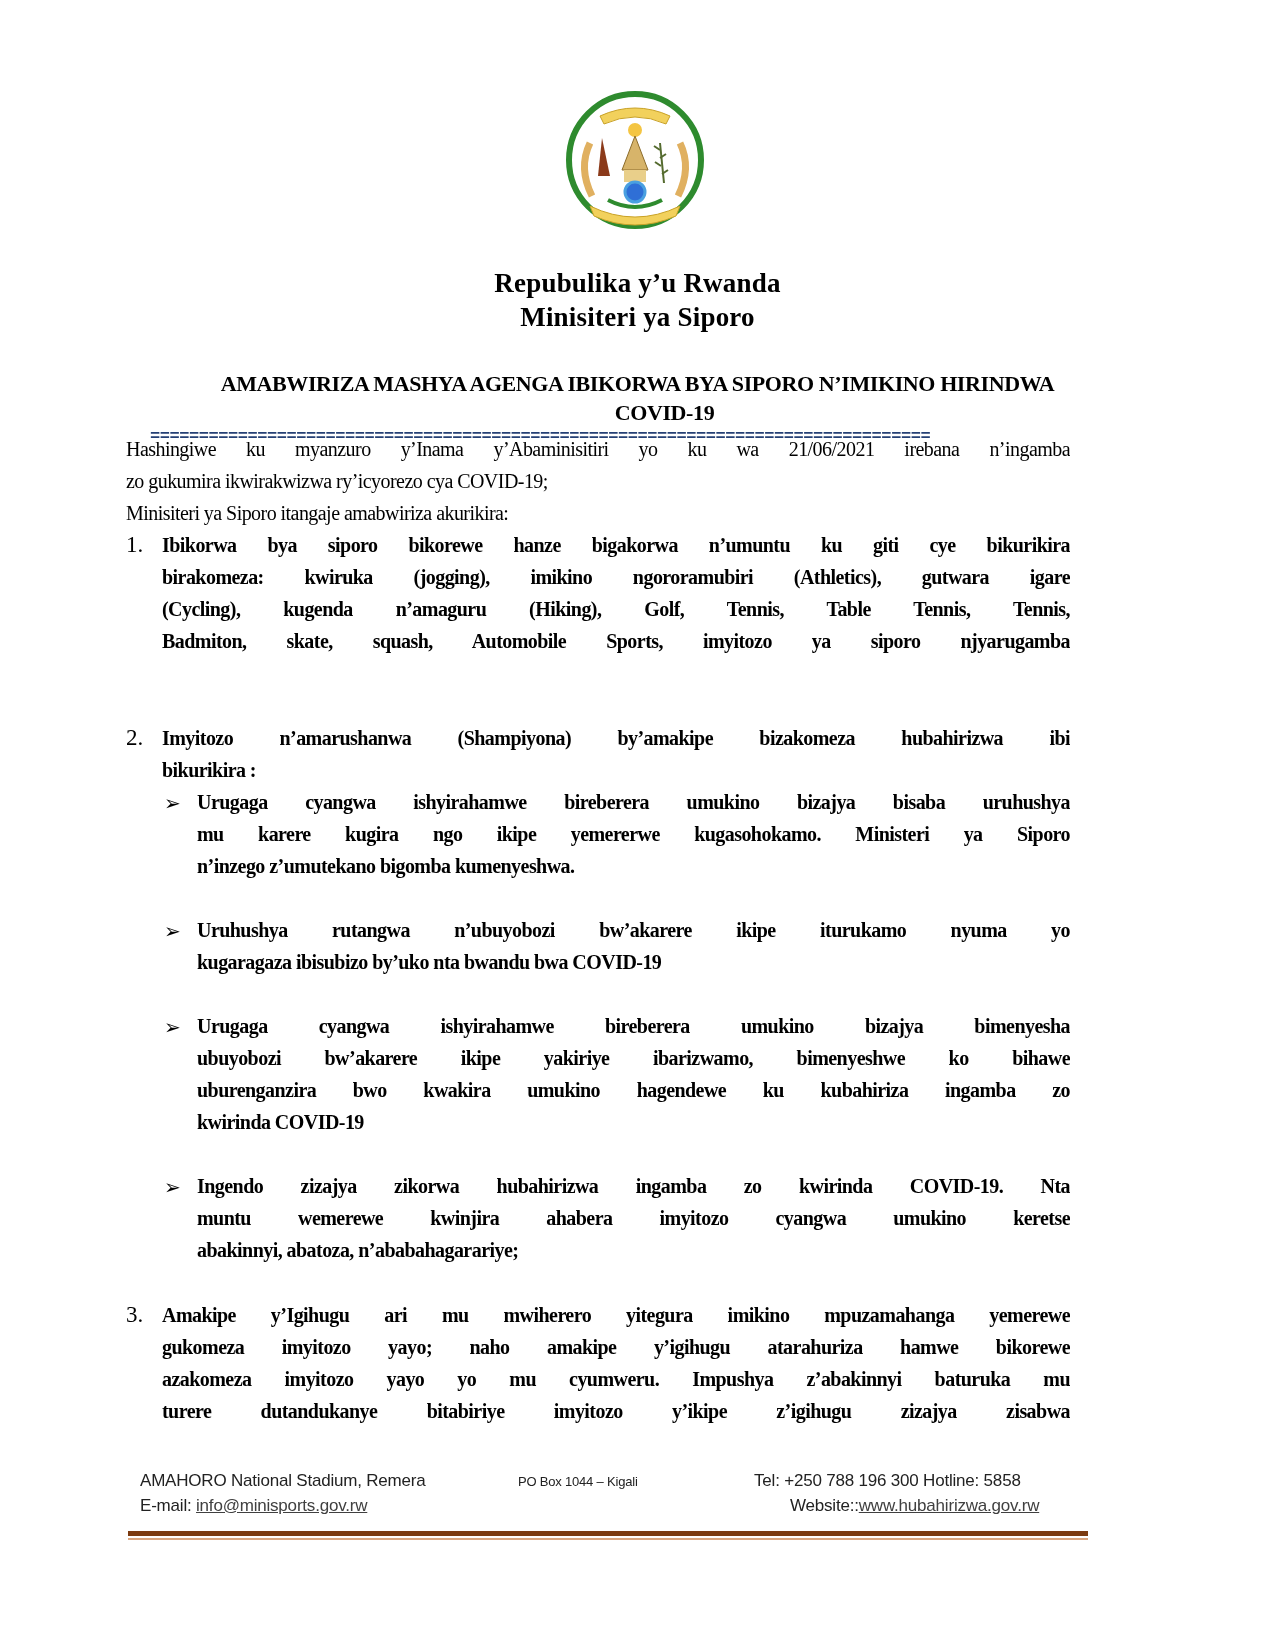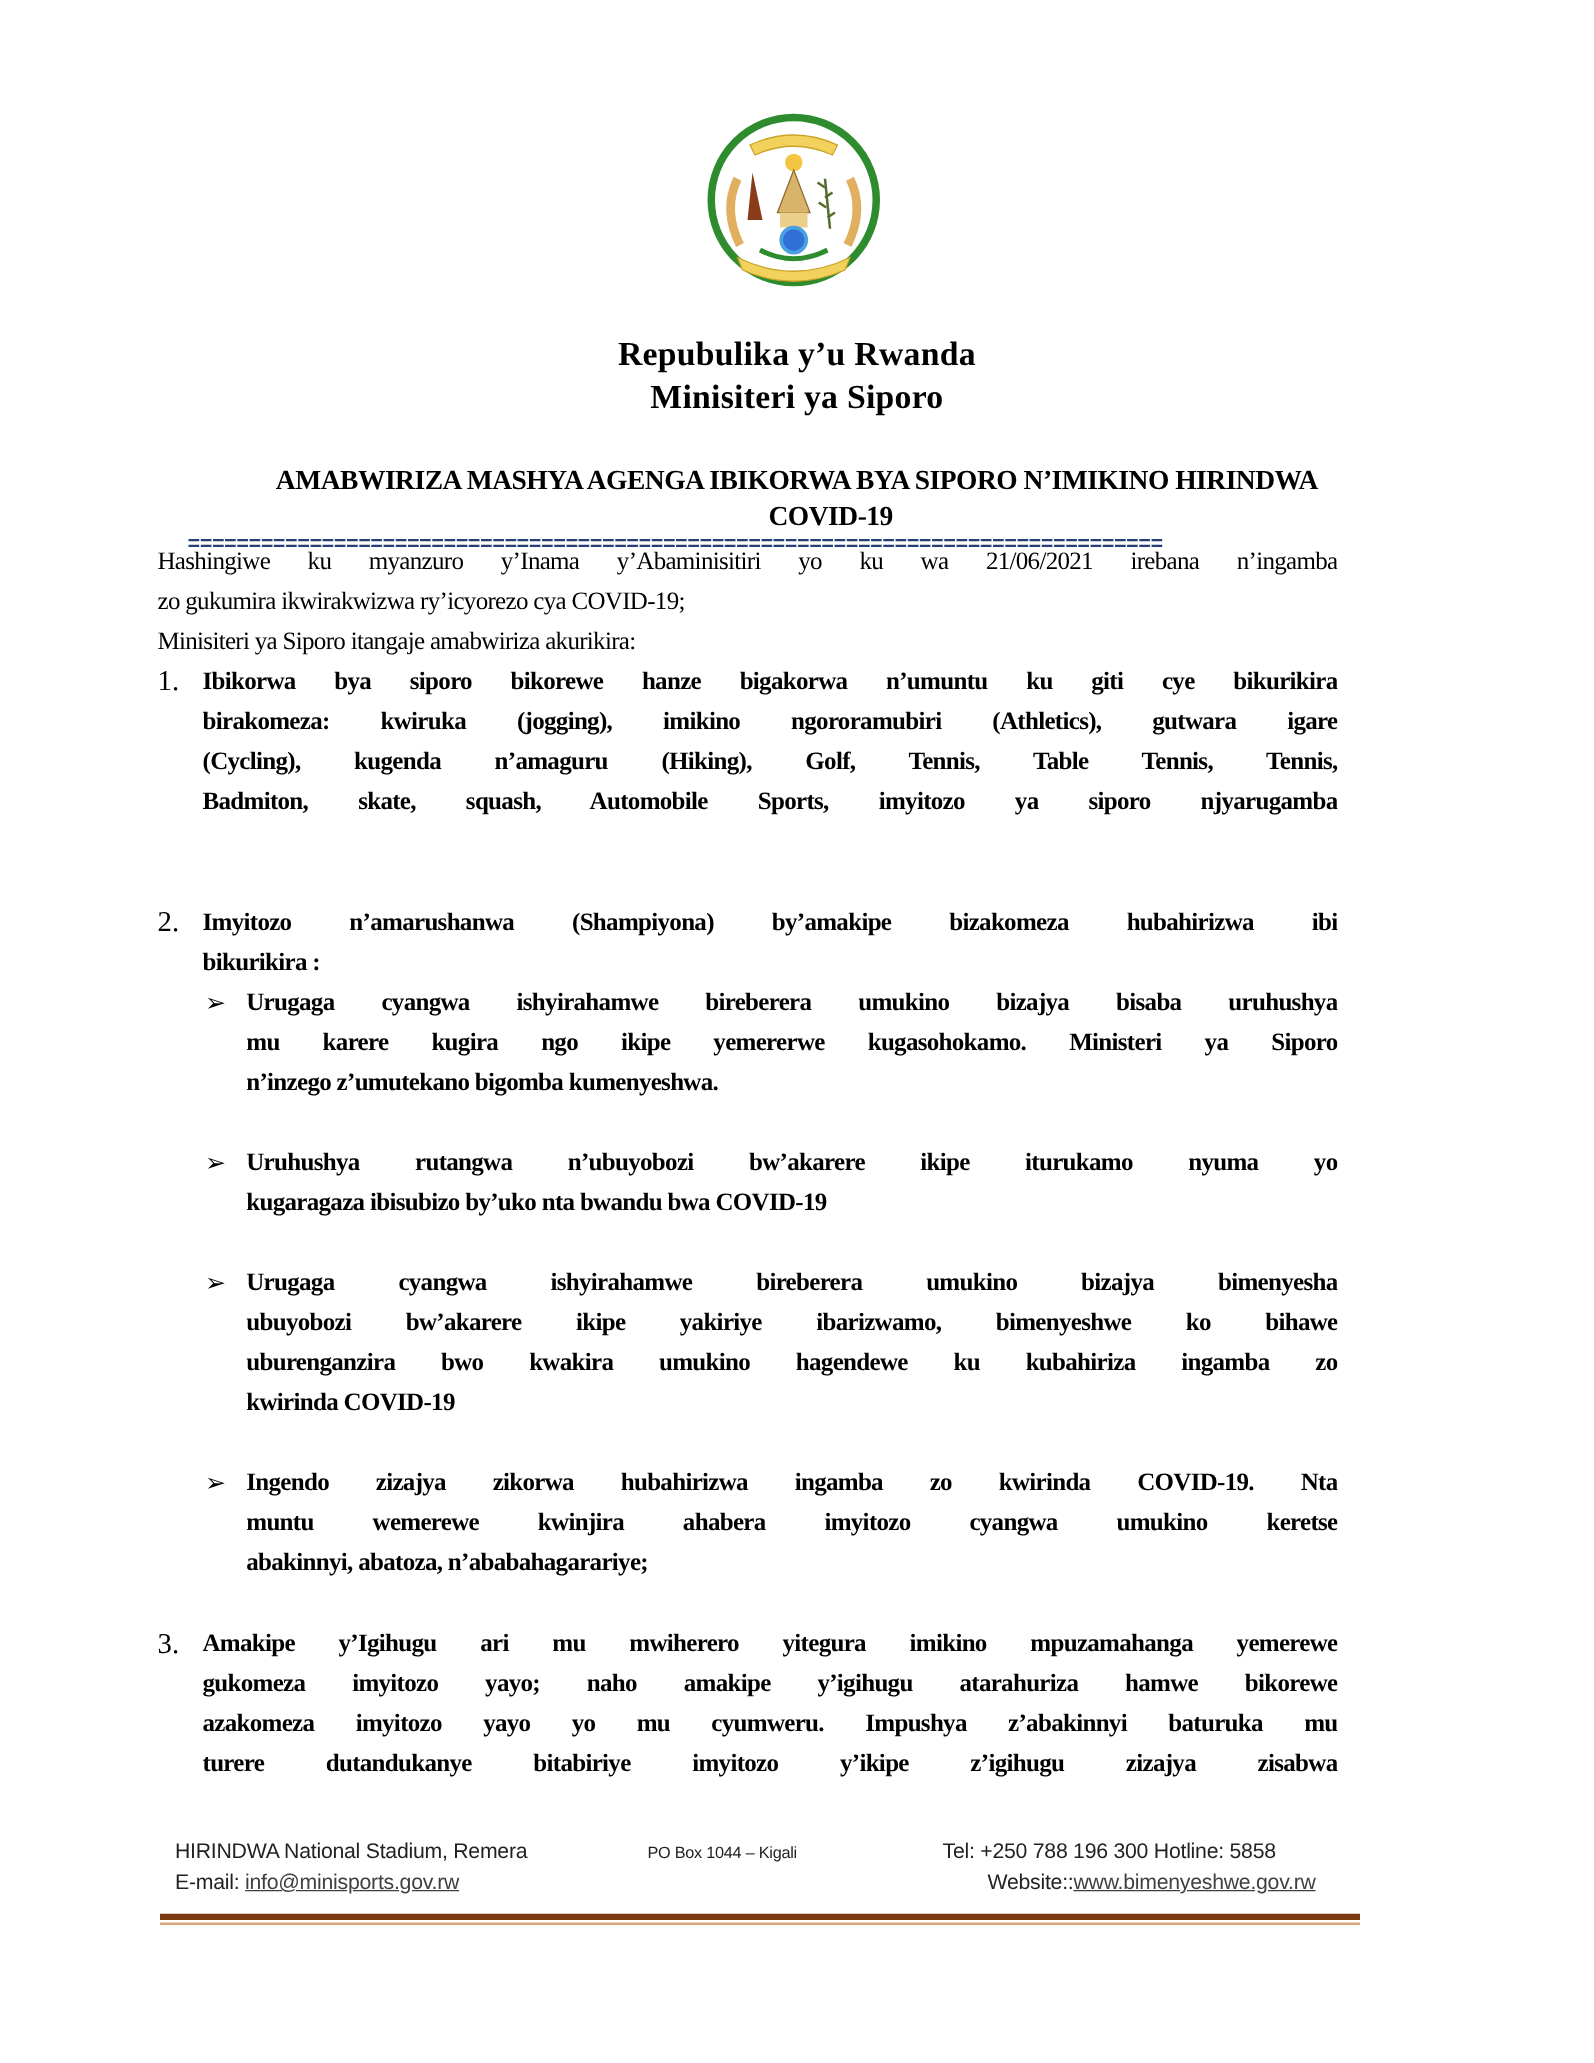--- a/index.html
+++ b/index.html
@@ -104,23 +104,23 @@
 
   <div class="num" style="left:126px; top:1300px;">3.</div>
   <div class="line just bold" style="left:162px; top:1300px; width:908px;">Amakipe y’Igihugu ari mu mwiherero yitegura imikino mpuzamahanga yemerewe</div>
   <div class="line just bold" style="left:162px; top:1332px; width:908px;">gukomeza imyitozo yayo; naho amakipe y’igihugu atarahuriza hamwe bikorewe</div>
   <div class="line just bold" style="left:162px; top:1364px; width:908px;">azakomeza imyitozo yayo yo mu cyumweru. Impushya z’abakinnyi baturuka mu</div>
   <div class="line just bold" style="left:162px; top:1396px; width:908px;">turere dutandukanye bitabiriye imyitozo y’ikipe z’igihugu zizajya zisabwa</div>
 
   <div class="footer-rule-thick"></div>
   <div class="footer-rule-thin"></div>
 
-  <div class="footer-text" style="left:140px; top:1471px;">HIRINDWA National Stadium, Remera</div>
+  <div class="footer-text" style="left:140px; top:1471px;">AMAHORO National Stadium, Remera</div>
   <div class="footer-text footer-small" style="left:518px; top:1474px;">PO Box 1044 – Kigali</div>
   <div class="footer-text" style="left:754px; top:1471px;">Tel: +250 788 196 300   Hotline: 5858</div>
 
   <div class="footer-text" style="left:140px; top:1496px;">
     <span>E-mail: </span><span class="footer-link">info@minisports.gov.rw</span>
   </div>
   <div class="footer-text" style="left:790px; top:1496px;">
-    <span>Website::</span><span class="footer-link">www.bimenyeshwe.gov.rw</span>
+    <span>Website::</span><span class="footer-link">www.hubahirizwa.gov.rw</span>
   </div>
 </div>
 
 </body></html>

